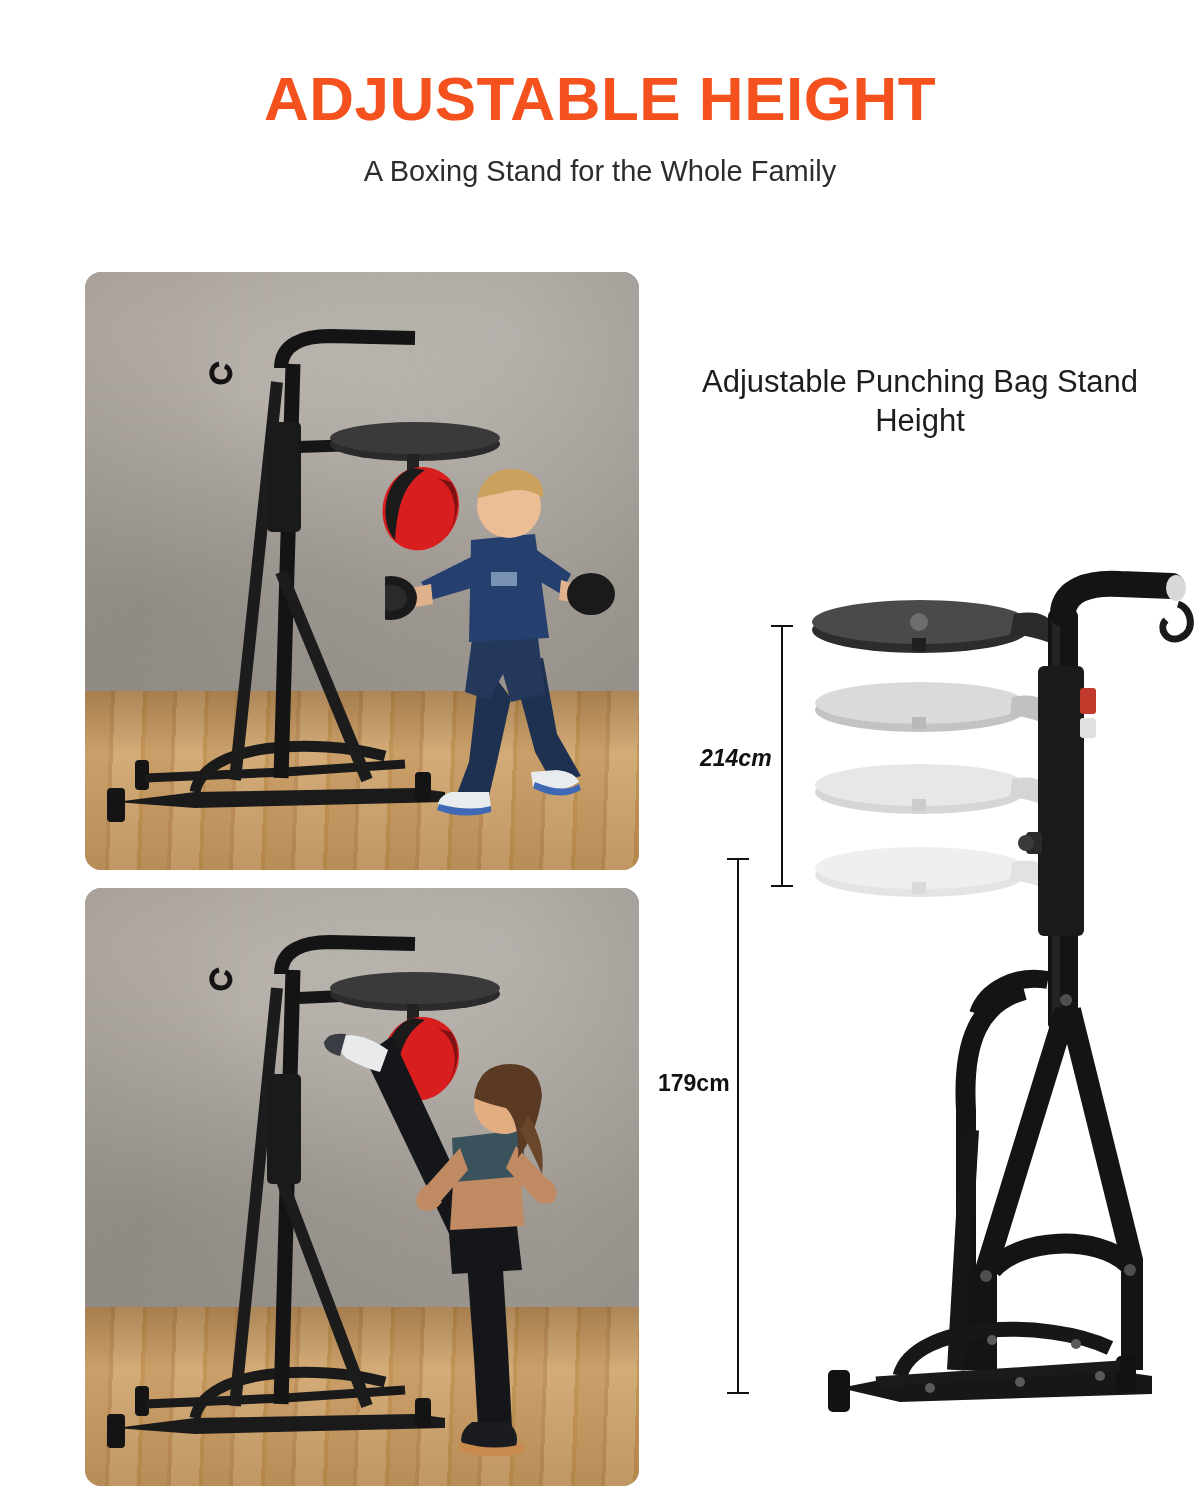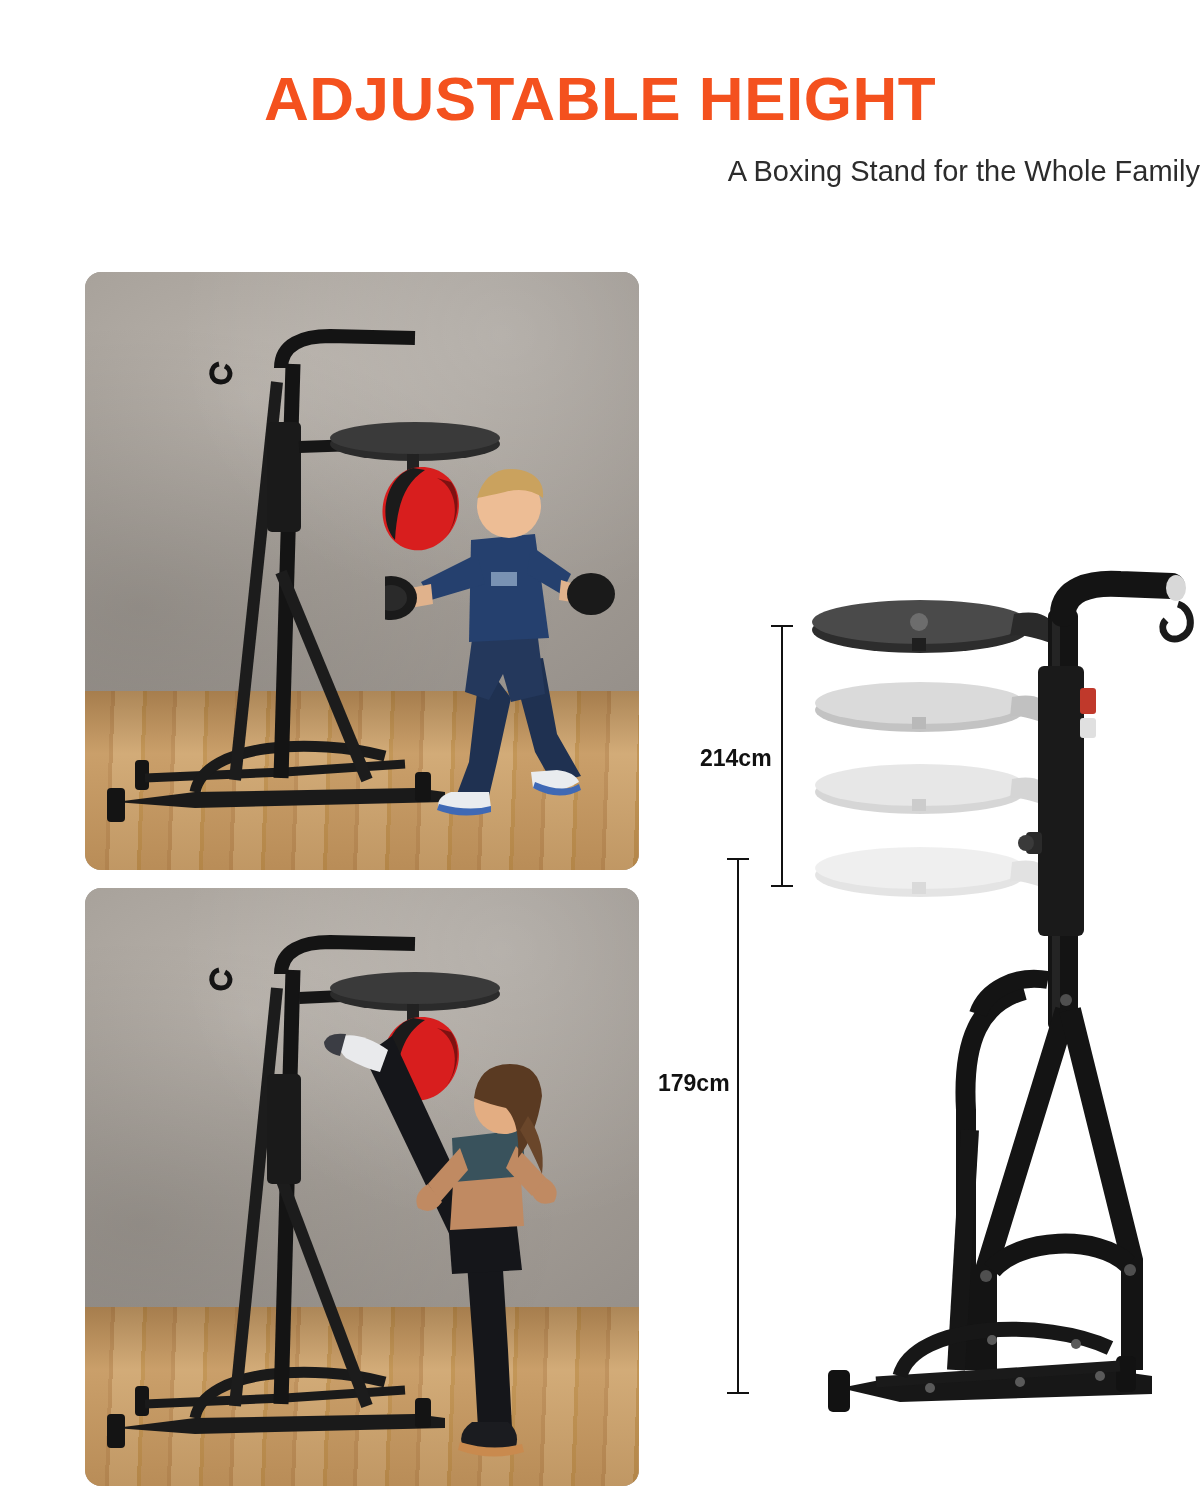--- a/index.html
+++ b/index.html
@@ -30,21 +30,21 @@
     font-weight: bold;
     letter-spacing: 0.5px;
     color: #f4511e;
     line-height: 1;
   }
   .subhead {
     position: absolute;
     top: 155px;
     left: 0;
     width: 1200px;
-    text-align: right;
+    text-align: center;
     font-size: 29px;
     color: #2c2c2c;
     font-weight: normal;
   }
 
   
   .photo {
     position: absolute;
     border-radius: 16px;
     overflow: hidden;
@@ -116,21 +116,21 @@
   }
 
   
   .dim-label {
     position: absolute;
     font-size: 23px;
     font-weight: bold;
     color: #111;
     white-space: nowrap;
   }
-  .dim-214 { left: 700px; top: 745px; }
+  .dim-214 { left: 700px; top: 745px; font-style: italic; }
   .dim-179 { left: 658px; top: 1070px; }
 
   .dimline { position: absolute; background: #111; }
   .v-214 { left: 781px; top: 625px; width: 2px; height: 262px; }
   .cap-214-top { left: 771px; top: 625px; width: 22px; height: 2px; }
   .cap-214-bot { left: 771px; top: 885px; width: 22px; height: 2px; }
 
   .v-179 { left: 737px; top: 858px; width: 2px; height: 536px; }
   .cap-179-top { left: 727px; top: 858px; width: 22px; height: 2px; }
   .cap-179-bot { left: 727px; top: 1392px; width: 22px; height: 2px; }
@@ -258,20 +258,21 @@
       <path d="M168 186 q -16 10 -10 24 q 14 8 24 -6 z" fill="#c08a62"></path>
       <path d="M256 148 L286 180 L272 198 L246 170 Z" fill="#c08a62"></path>
       <path d="M286 180 q 16 10 8 24 q -16 6 -22 -8 z" fill="#c08a62"></path>
 
       <circle cx="244" cy="106" r="30" fill="#e3ad82"></circle>
       <path d="M214 100 q 4 -34 36 -34 q 30 0 32 32 q -6 40 -24 62 q 2 -36 -12 -50 q -18 -4 -32 -10 z" fill="#5a3a22"></path>
       <path d="M268 118 q 18 26 14 58 q -12 -28 -22 -44 z" fill="#6a462a"></path>
     </svg>
   </div>
 
+  <div class="right-title">Adjustable Punching Bag Stand Height</div>
 
   <div class="dim-label dim-214">214cm</div>
   <div class="dimline v-214"></div>
   <div class="dimline cap-214-top"></div>
   <div class="dimline cap-214-bot"></div>
 
   <div class="dim-label dim-179">179cm</div>
   <div class="dimline v-179"></div>
   <div class="dimline cap-179-top"></div>
   <div class="dimline cap-179-bot"></div>

